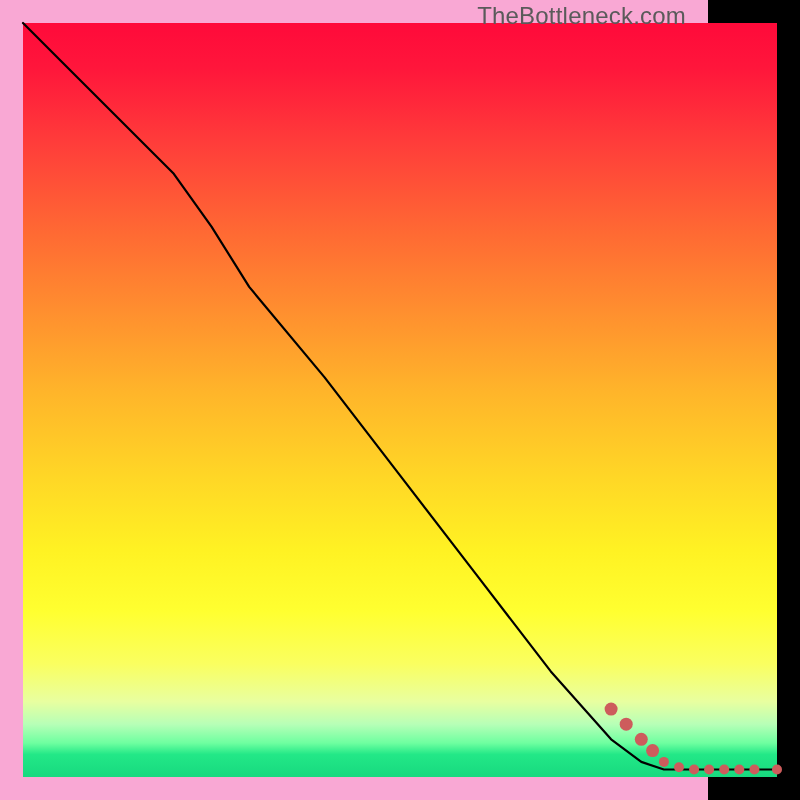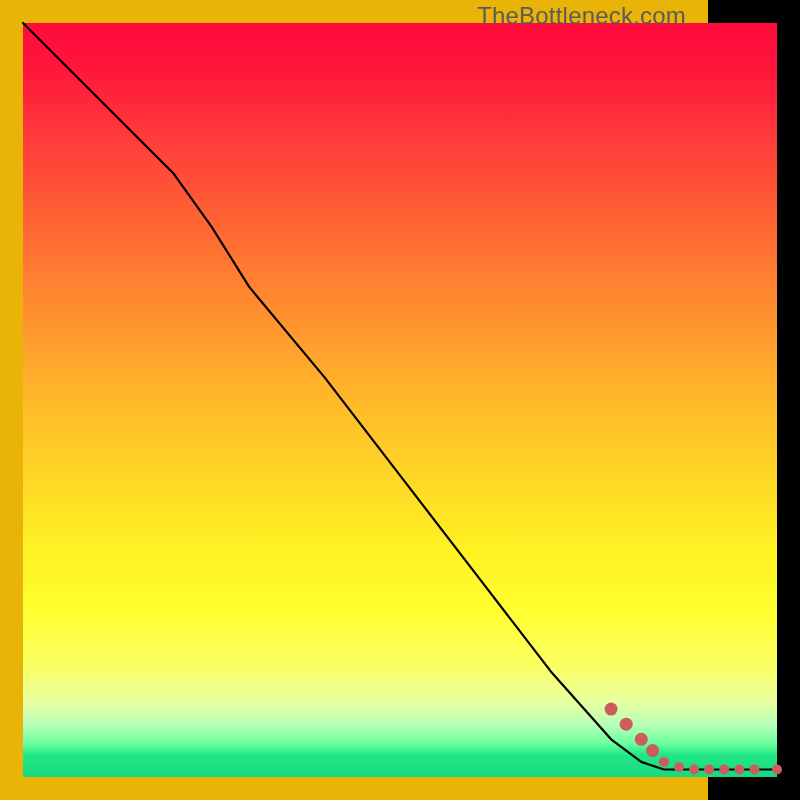--- a/index.html
+++ b/index.html
@@ -8,21 +8,21 @@
     width: 800px;
     height: 800px;
     background: #000;
     overflow: hidden;
     font-family: Arial, Helvetica, sans-serif;
   }
   .frame {
     position: relative;
     width: 708px;
     height: 800px;
-    background: #eab308;
+    background: #f9a8d4;
   }
   .watermark {
     position: absolute;
     top: 2px;
     right: 22px;
     font-size: 24px;
     font-weight: 500;
     color: #5a5a5a;
     letter-spacing: 0.2px;
     z-index: 5;

